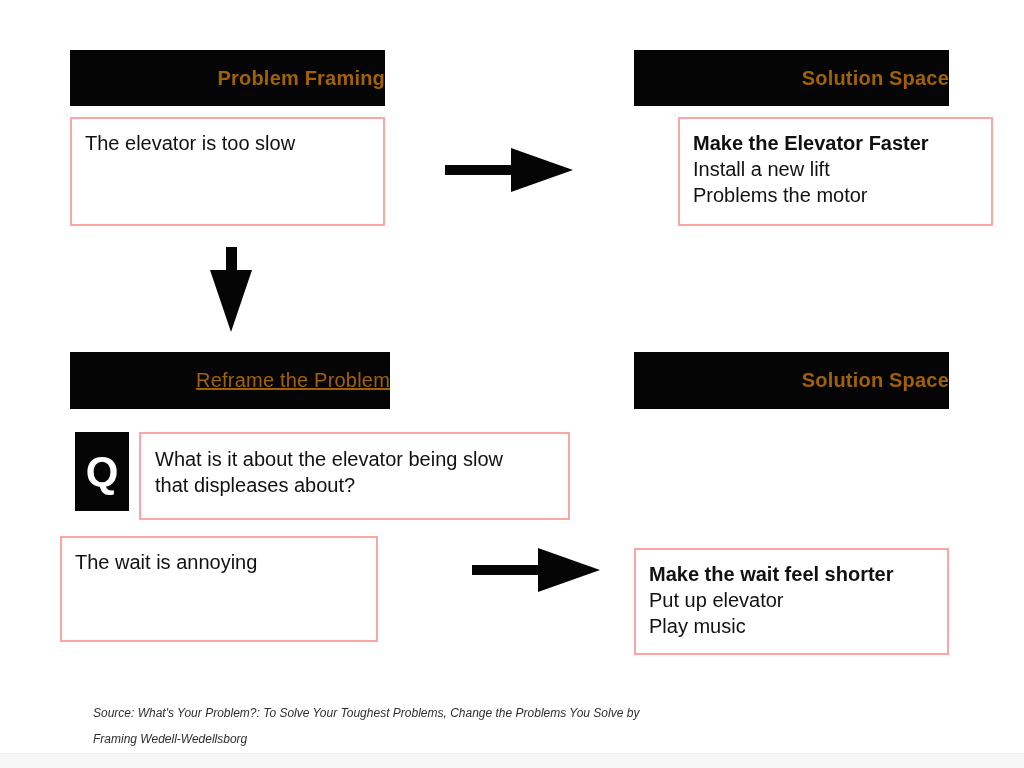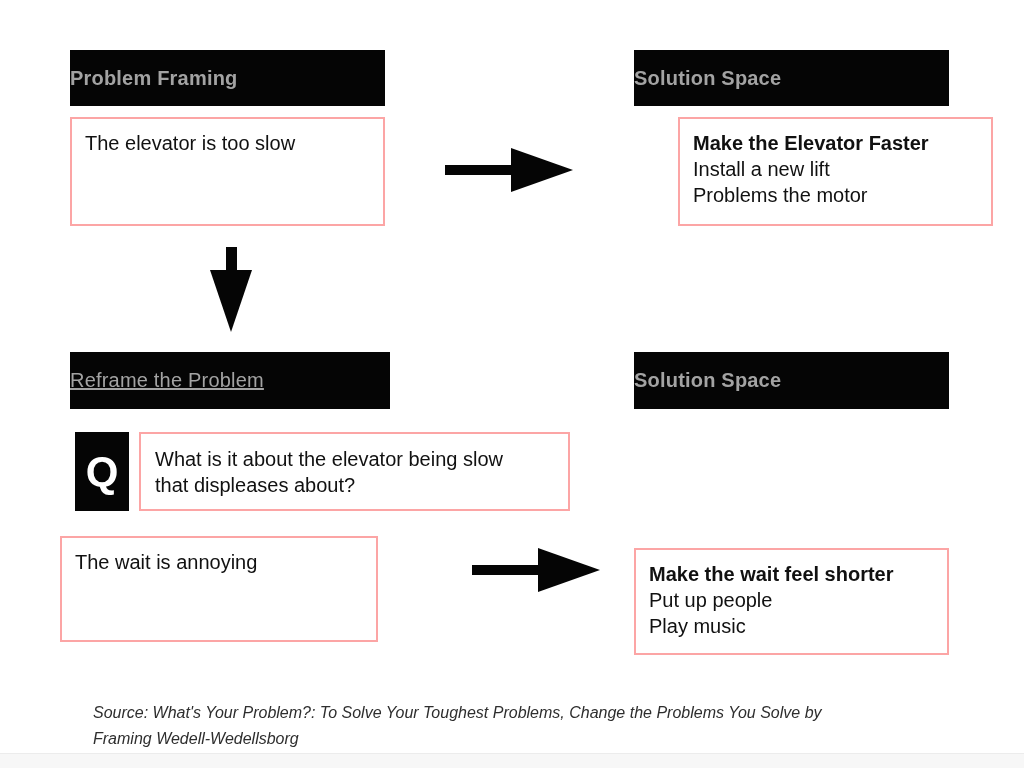--- a/index.html
+++ b/index.html
@@ -4,22 +4,22 @@
 <style>
   html,body { margin:0; padding:0; background:#ffffff; }
   .canvas {
     position:relative; width:1024px; height:768px;
     background:#ffffff; overflow:hidden;
     font-family:"Liberation Sans", sans-serif;
     color:#111111;
   }
   .hdr {
     position:absolute; box-sizing:border-box;
-    background:#050505; color:#a3a3a3;
-    text-align:left; font-size:20px; line-height:56px;
+    background:#050505; color:#a16207;
+    text-align:right; font-size:20px; line-height:56px;
     letter-spacing:0.2px;
   }
   .hdr.bold { font-weight:bold; }
   .wbox {
     position:absolute; box-sizing:border-box;
     background:#ffffff; border:2px solid #fca5a5;
     font-size:20px; line-height:26px; color:#111111;
     padding:11px 13px;
   }
   .wbox .title { font-weight:bold; display:block; }
@@ -39,21 +39,21 @@
   }
   .arrow-down { position:absolute; width:42px; height:85px; }
   .arrow-down .shaft { position:absolute; left:16px; top:0; width:11px; height:24px; background:#050505; }
   .arrow-down .head {
     position:absolute; left:0; top:23px; width:0; height:0;
     border-left:21px solid transparent; border-right:21px solid transparent;
     border-top:62px solid #050505;
   }
   .source {
     position:absolute; left:93px; top:700px; width:840px;
-    font-style:italic; font-size:16px; line-height:26px; color:#2e2e2e;
+    font-style:italic; font-size:12px; line-height:26px; color:#2e2e2e;
   }
   .source span { display:block; }
   .footer-band {
     position:absolute; left:0; top:753px; width:1024px; height:15px;
     background:#f7f7f7; border-top:1px solid #ececec;
   }
 </style>
 </head>
 <body>
 
@@ -82,37 +82,37 @@
     <div class="shaft"></div>
     <div class="head"></div>
   </div>
 
   <div class="hdr" style="left:70px; top:352px; width:320px; height:57px; line-height:57px;text-decoration:underline;">Reframe the Problem</div>
 
   <div class="hdr bold" style="left:634px; top:352px; width:315px; height:57px; line-height:57px;">Solution Space</div>
 
   <div class="qbox" style="left:75px; top:432px; width:54px; height:79px;">Q</div>
 
-  <div class="wbox" style="left:139px; top:432px; width:431px; height:79px; padding:12px 14px;">
+  <div class="wbox" style="left:139px; top:432px; width:431px; height:88px; padding:12px 14px;">
     <span class="line">What is it about the elevator being slow</span>
     <span class="line">that displeases about?</span>
   </div>
 
   <div class="wbox" style="left:60px; top:536px; width:318px; height:106px;">
     <span class="line">The wait is annoying</span>
   </div>
 
   <div class="arrow-right" style="left:472px; top:548px;">
     <div class="shaft"></div>
     <div class="head"></div>
   </div>
 
   <div class="wbox" style="left:634px; top:548px; width:315px; height:107px;">
     <span class="title">Make the wait feel shorter</span>
-    <span class="line">Put up people</span>
+    <span class="line">Put up elevator</span>
     <span class="line">Play music</span>
   </div>
 
   <div class="source">
     <span>Source: What's Your Problem?: To Solve Your Toughest Problems, Change the Problems You Solve by</span>
     <span>Framing Wedell-Wedellsborg</span>
   </div>
 
   <div class="footer-band"></div>
 

